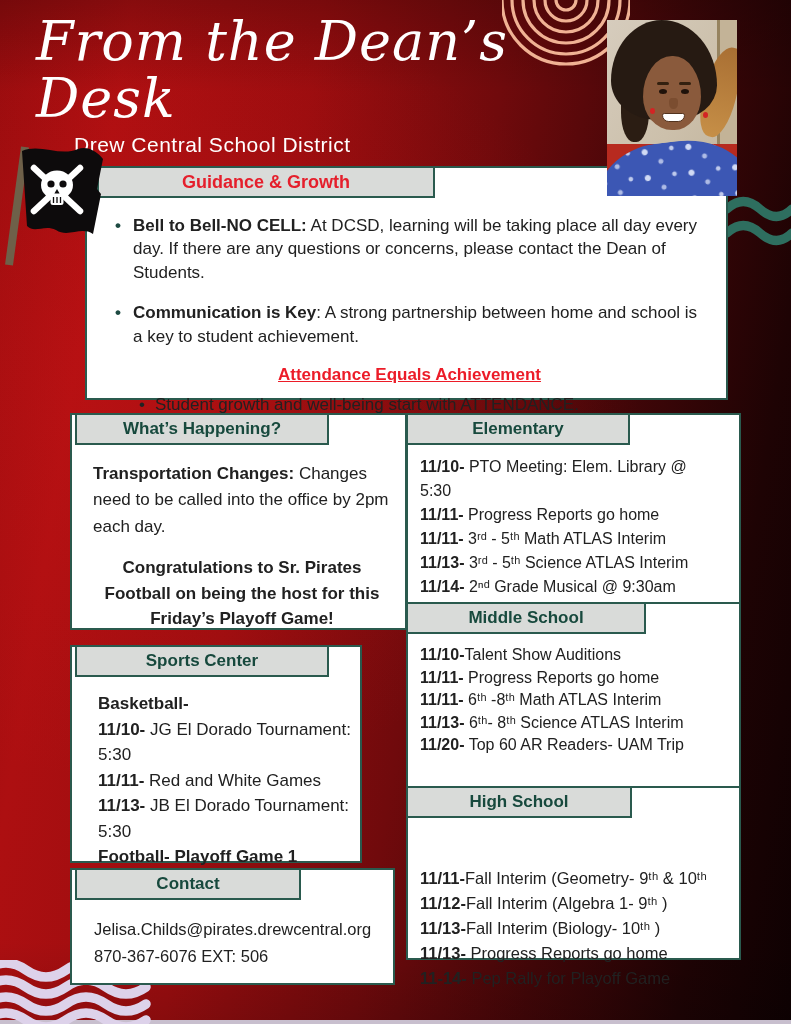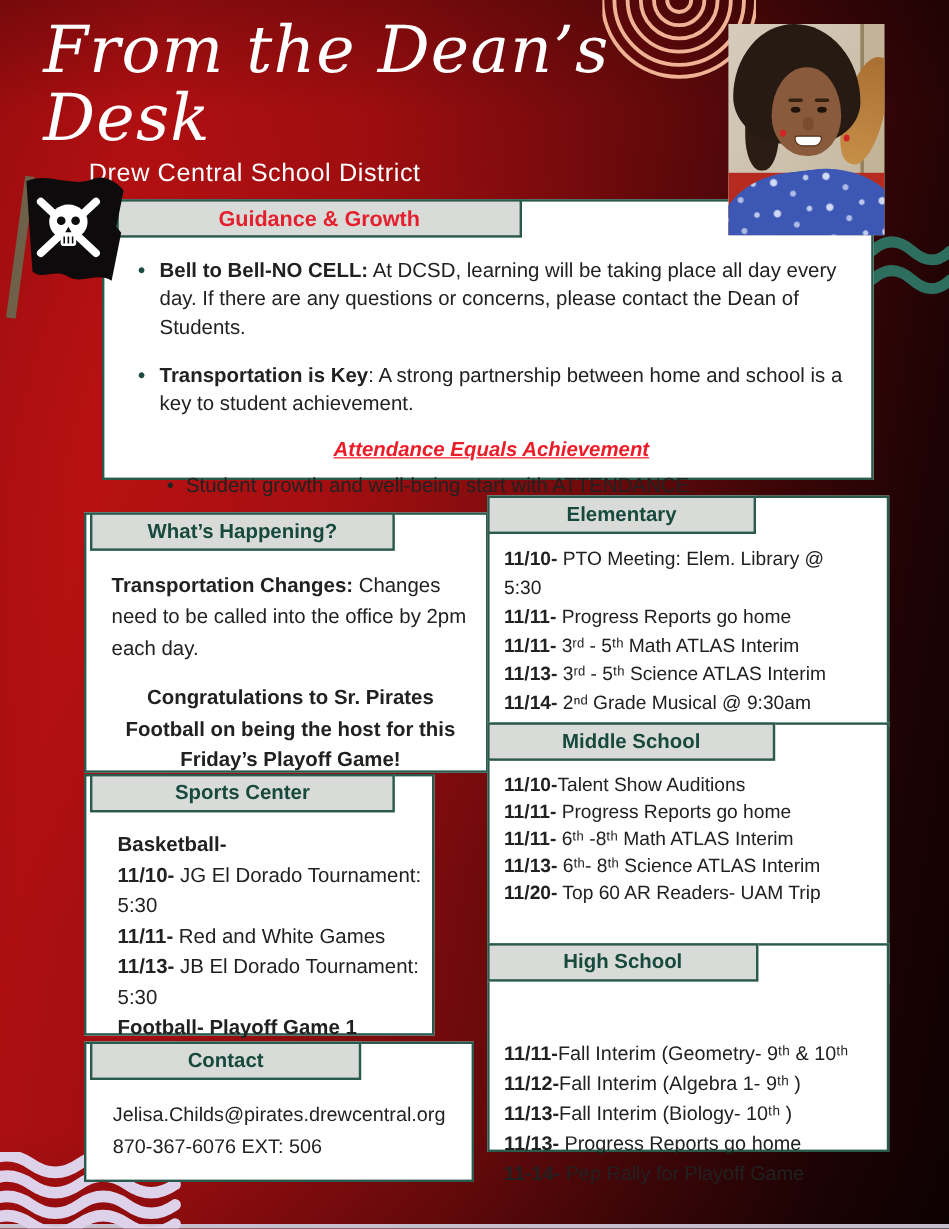--- a/index.html
+++ b/index.html
@@ -60,25 +60,25 @@
   .card{position:absolute;background:#fff;border:2px solid #2a5a4e;box-sizing:border-box;z-index:4;color:#212121;}
   .tab{position:absolute;top:-2px;height:32px;background:#d9dbd9;border:2px solid #2a5a4e;box-sizing:border-box;
     display:flex;align-items:center;justify-content:center;font-weight:bold;font-size:17px;color:#17493d;z-index:5;}
   .tab.red{color:#e51f2c;font-size:18px;}
   
   .card-guidance{left:85px;top:166px;width:643px;height:234px;}
   .card-guidance .tab{left:10px;width:338px;}
   .card-guidance .body{padding:46px 18px 0 24px;font-size:17px;}
   .bullet{position:relative;padding-left:22px;margin-bottom:17px;line-height:1.38;}
   .bullet::before{content:"\2022";position:absolute;left:4px;color:#1d4a42;font-weight:bold;}
-  .attend-head{text-align:center;color:#ec1c28;font-weight:bold;text-decoration:underline;font-size:17px;margin:16px 0 9px;font-style:italic;}
+  .attend-head{text-align:center;color:#ec1c28;font-weight:bold;text-decoration:underline;font-size:17px;margin:16px 0 9px;}
   .sub-bullet{position:relative;padding-left:44px;margin-bottom:10px;line-height:1.35;}
   .sub-bullet::before{content:"\2022";position:absolute;left:28px;color:#222;}
   
-  .card-whats{left:70px;top:427px;width:337px;height:217px;}
+  .card-whats{left:70px;top:413px;width:337px;height:217px;}
   .card-whats .tab{left:3px;width:254px;}
   .card-whats .body{padding:46px 14px 0 21px;font-size:17px;line-height:1.55;}
   .congrats{font-weight:bold;text-align:center;margin-top:15px;line-height:1.5;}
   
   .card-elem{left:406px;top:413px;width:335px;height:193px;}
   .card-elem .tab{left:-2px;width:224px;}
   .card-elem .body{padding:40px 23px 0 12px;font-size:16px;line-height:24px;}
   .card-mid{left:406px;top:602px;width:335px;height:218px;}
   .card-mid .tab{left:-2px;width:240px;}
   .card-mid .body{padding:40px 4px 0 12px;font-size:16px;line-height:22.5px;}
@@ -162,21 +162,21 @@
     <div class="smile"></div>
     <div class="earring"></div>
     <div class="earring2"></div>
     <div class="scarf"></div>
   </div>
 
   <div class="card card-guidance">
     <div class="tab red">Guidance &amp; Growth</div>
     <div class="body">
       <div class="bullet"><b>Bell to Bell-NO CELL:</b><span> At DCSD, learning will be taking place all day  every day. If there are any questions or concerns, please contact the Dean of Students.</span></div>
-      <div class="bullet"><b>Transportation is Key</b><span>: A strong partnership between home and school is a key to student achievement.</span></div>
+      <div class="bullet"><b>Communication is Key</b><span>: A strong partnership between home and school is a key to student achievement.</span></div>
       <div class="attend-head">Attendance Equals Achievement</div>
       <div>
 
       <div class="sub-bullet"><span>Student growth and well-being start with ATTENDANCE.</span></div>
           <div class="sub-bullet"><span>Being on time is a sign of respect, responsibility, and maturity.</span></div>
         </div>
     </div>
   </div>
 
   <div class="card card-whats">

